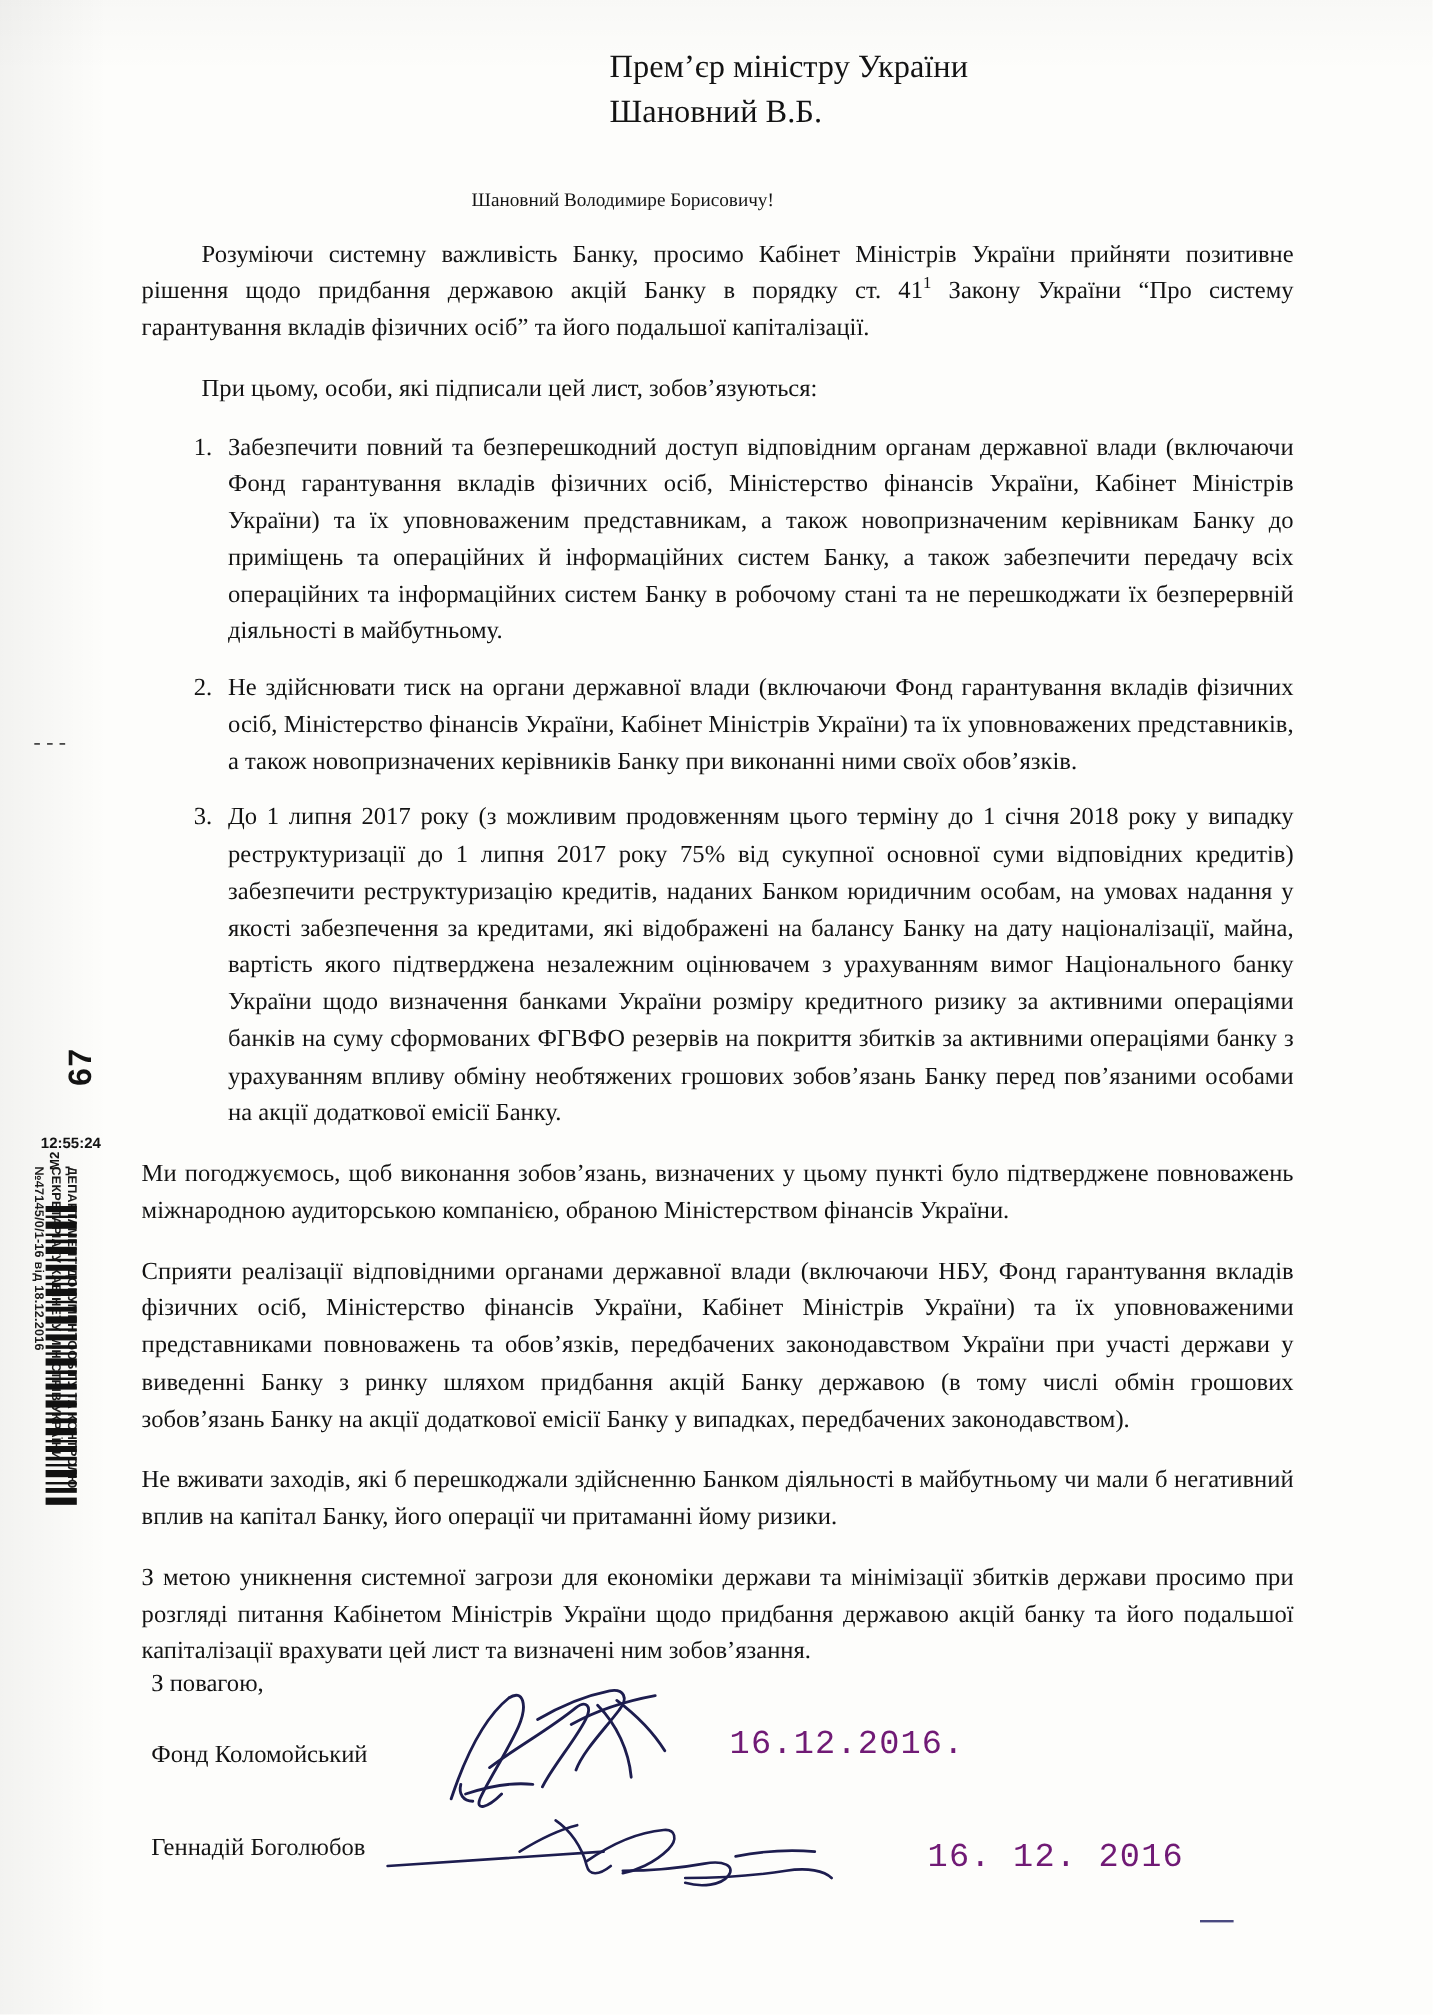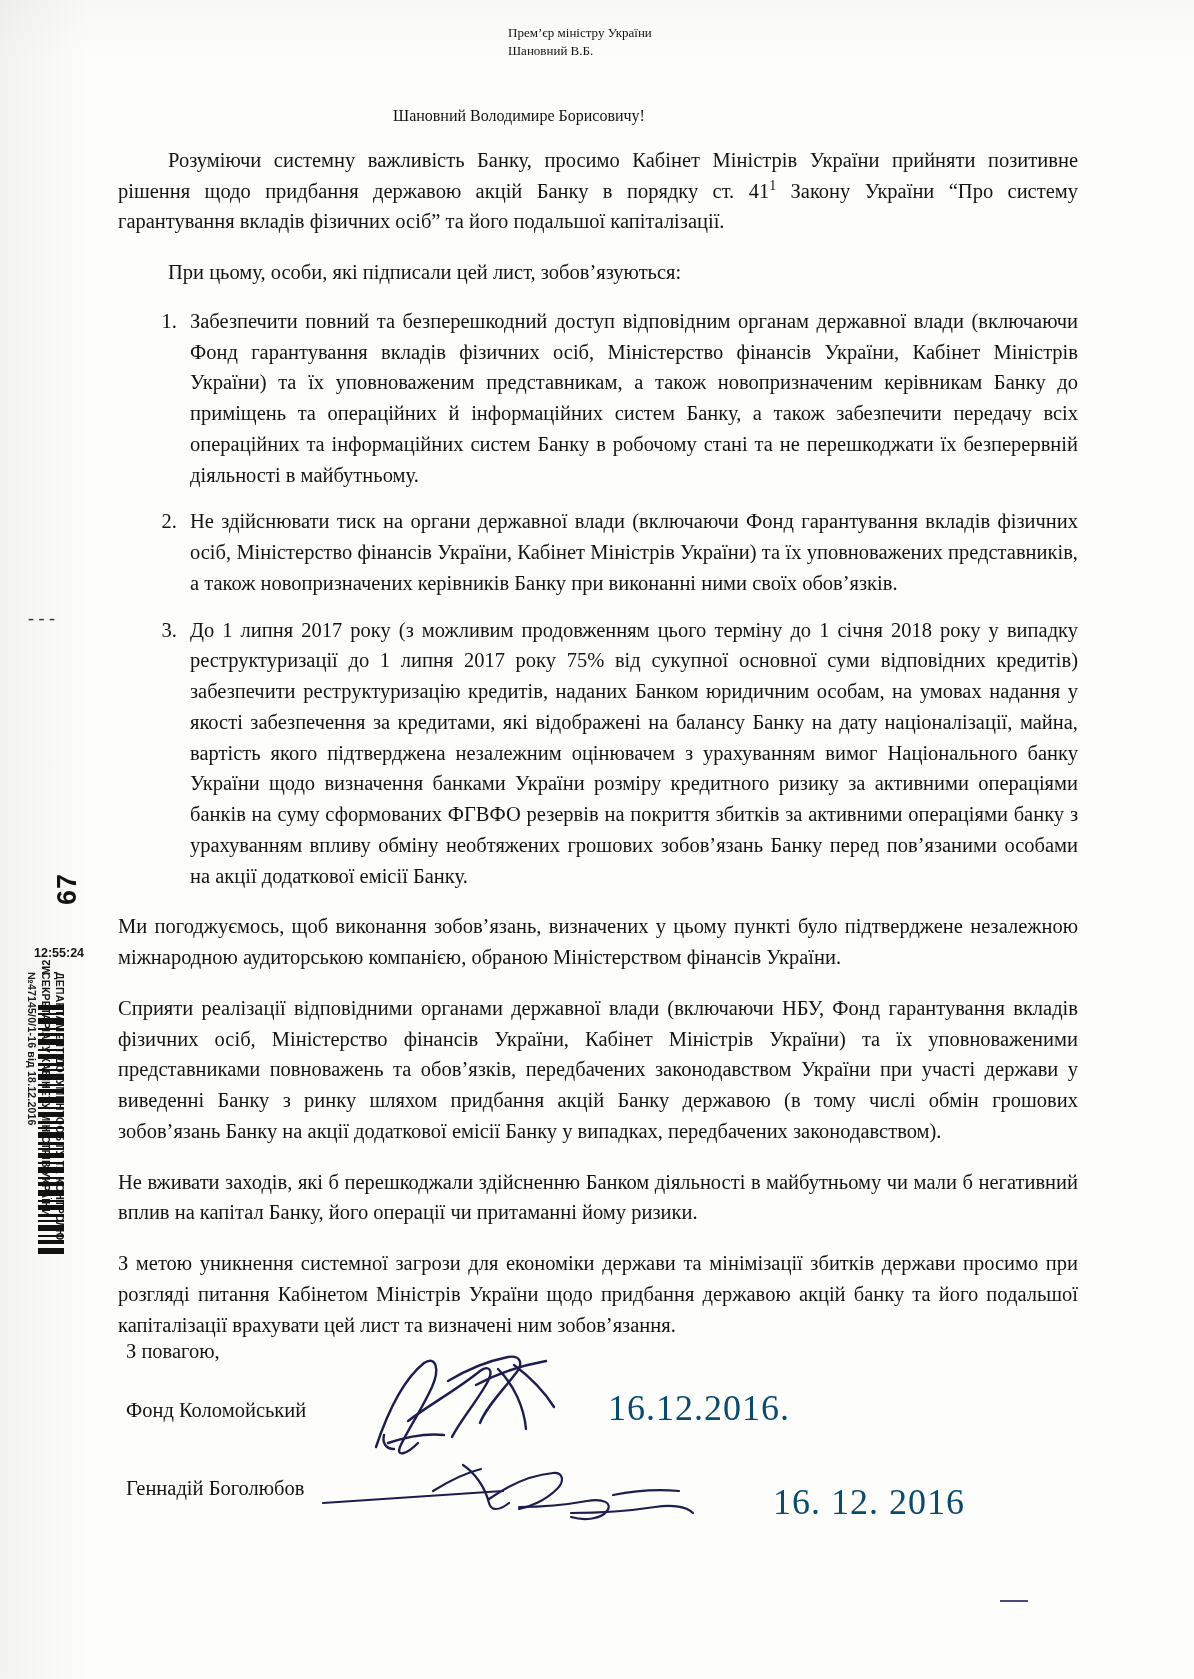--- a/index.html
+++ b/index.html
@@ -28,23 +28,23 @@
       linear-gradient(to bottom, rgba(0,0,0,0.02) 0px, rgba(0,0,0,0) 60px);
   }
   .doc-body {
     position: absolute;
     left: 118px;
     top: 0;
     width: 960px;
   }
 
   .addressee {
-    margin-top: 24px;
+    margin-top: 36px;
     margin-left: 390px;
-    font-size: 13px;
+    font-size: 27px;
     line-height: 1.42;
   }
   .addressee div { white-space: nowrap; }
 
   .salutation {
     margin-top: 46px;
     margin-left: 275px;
     font-size: 16px;
   }
 
@@ -83,23 +83,23 @@
   .signer-name {
     position: absolute;
     left: 8px;
     top: 14px;
     font-size: 20.5px;
     white-space: nowrap;
   }
   .sig-svg { position: absolute; }
   .sig-date {
     position: absolute;
-    font-family: Liberation Serif, serif;
-    color: #0c4a6e;
-    font-size: 36px;
+    font-family: Liberation Mono, monospace;
+    color: #701a75;
+    font-size: 28px;
     letter-spacing: 1px;
   }
 
   
   .page-number {
     position: absolute;
     left: 52px;
     top: 905px;
     font-size: 27px;
     font-weight: bold;
@@ -237,21 +237,21 @@
     <p class="para"><span>Розуміючи системну важливість Банку, просимо Кабінет Міністрів України прийняти позитивне рішення щодо придбання державою акцій Банку в порядку ст. 41</span><sup>1</sup><span> Закону України “Про систему гарантування вкладів фізичних осіб” та його подальшої капіталізації.</span></p>
 
     <p class="para">При цьому, особи, які підписали цей лист, зобов’язуються:</p>
 
     <ol class="obligations">
       <li>Забезпечити повний та безперешкодний доступ відповідним органам державної влади (включаючи Фонд гарантування вкладів фізичних осіб, Міністерство фінансів України, Кабінет Міністрів України) та їх уповноваженим представникам, а також новопризначеним керівникам Банку до приміщень та операційних й інформаційних систем Банку, а також забезпечити передачу всіх операційних та інформаційних систем Банку в робочому стані та не перешкоджати їх безперервній діяльності в майбутньому.</li>
       <li>Не здійснювати тиск на органи державної влади (включаючи Фонд гарантування вкладів фізичних осіб, Міністерство фінансів України, Кабінет Міністрів України) та їх уповноважених представників, а також новопризначених керівників Банку при виконанні ними своїх обов’язків.</li>
       <li>До 1 липня 2017 року (з можливим продовженням цього терміну до 1 січня 2018 року у випадку реструктуризації до 1 липня 2017 року 75% від сукупної основної суми відповідних кредитів) забезпечити реструктуризацію кредитів, наданих Банком юридичним особам, на умовах надання у якості забезпечення за кредитами, які відображені на балансу Банку на дату націоналізації, майна, вартість якого підтверджена незалежним оцінювачем з урахуванням вимог Національного банку України щодо визначення банками України розміру кредитного ризику за активними операціями банків на суму сформованих ФГВФО резервів на покриття збитків за активними операціями банку з урахуванням впливу обміну необтяжених грошових зобов’язань Банку перед пов’язаними особами на акції додаткової емісії Банку.</li>
     </ol>
 
-    <p class="para noindent">Ми погоджуємось, щоб виконання зобов’язань, визначених у цьому пункті було підтверджене незалежною міжнародною аудиторською компанією, обраною Міністерством фінансів України.</p>
+    <p class="para noindent">Ми погоджуємось, щоб виконання зобов’язань, визначених у цьому пункті було підтверджене повноважень міжнародною аудиторською компанією, обраною Міністерством фінансів України.</p>
 
     <p class="para noindent">Сприяти реалізації відповідними органами державної влади (включаючи НБУ, Фонд гарантування вкладів фізичних осіб, Міністерство фінансів України, Кабінет Міністрів України) та їх уповноваженими представниками повноважень та обов’язків, передбачених законодавством України при участі держави у виведенні Банку з ринку шляхом придбання акцій Банку державою (в тому числі обмін грошових зобов’язань Банку на акції додаткової емісії Банку у випадках, передбачених законодавством).</p>
 
     <p class="para noindent">Не вживати заходів, які б перешкоджали здійсненню Банком діяльності в майбутньому чи мали б негативний вплив на капітал Банку, його операції чи притаманні йому ризики.</p>
 
     <p class="para noindent">З метою уникнення системної загрози для економіки держави та мінімізації збитків держави просимо при розгляді питання Кабінетом Міністрів України щодо придбання державою акцій банку та його подальшої капіталізації врахувати цей лист та визначені ним зобов’язання.</p>
 
     <div class="closing">
       <div class="respect">З повагою,</div>
 

